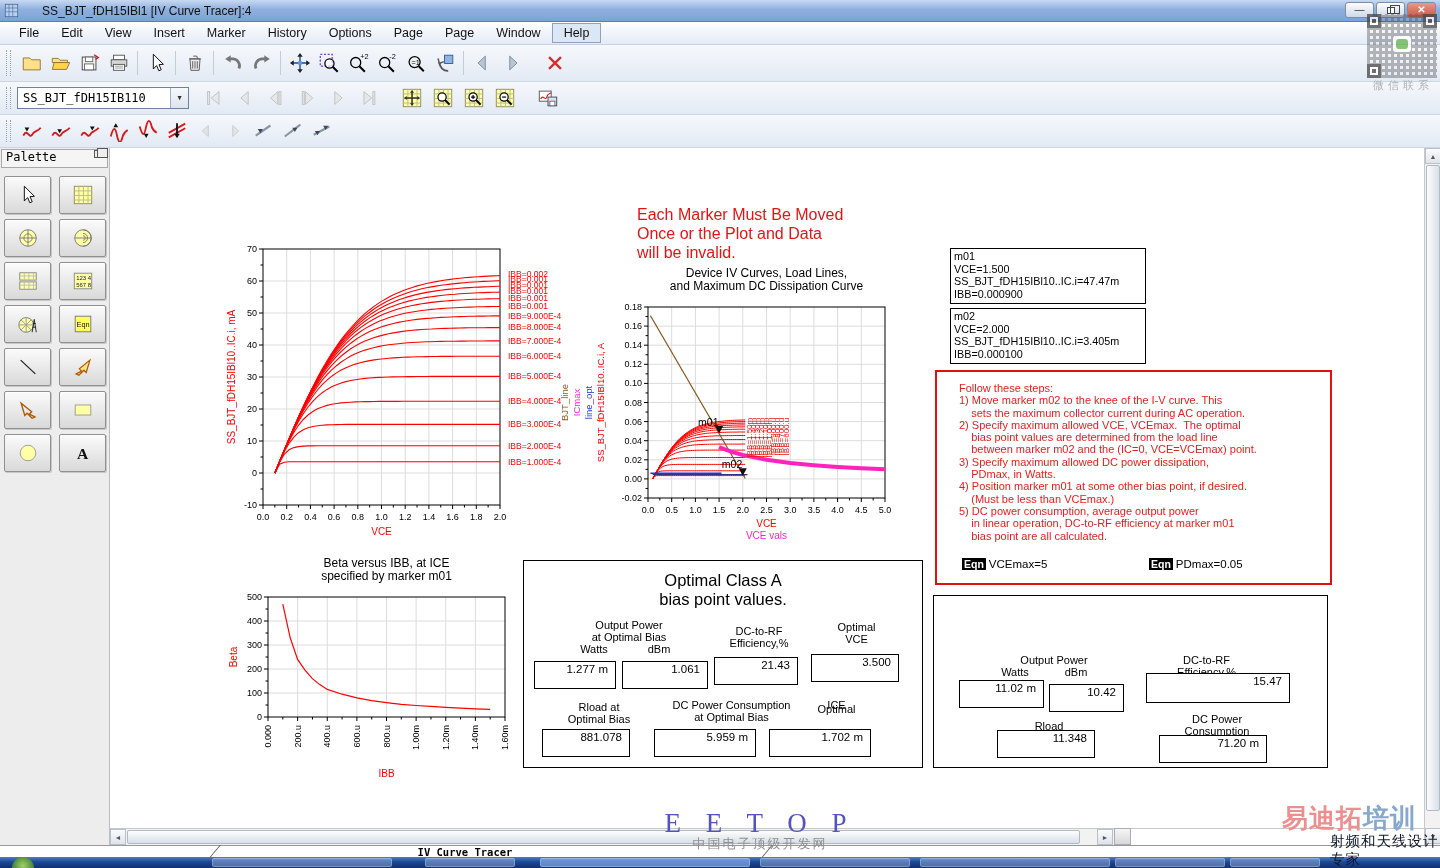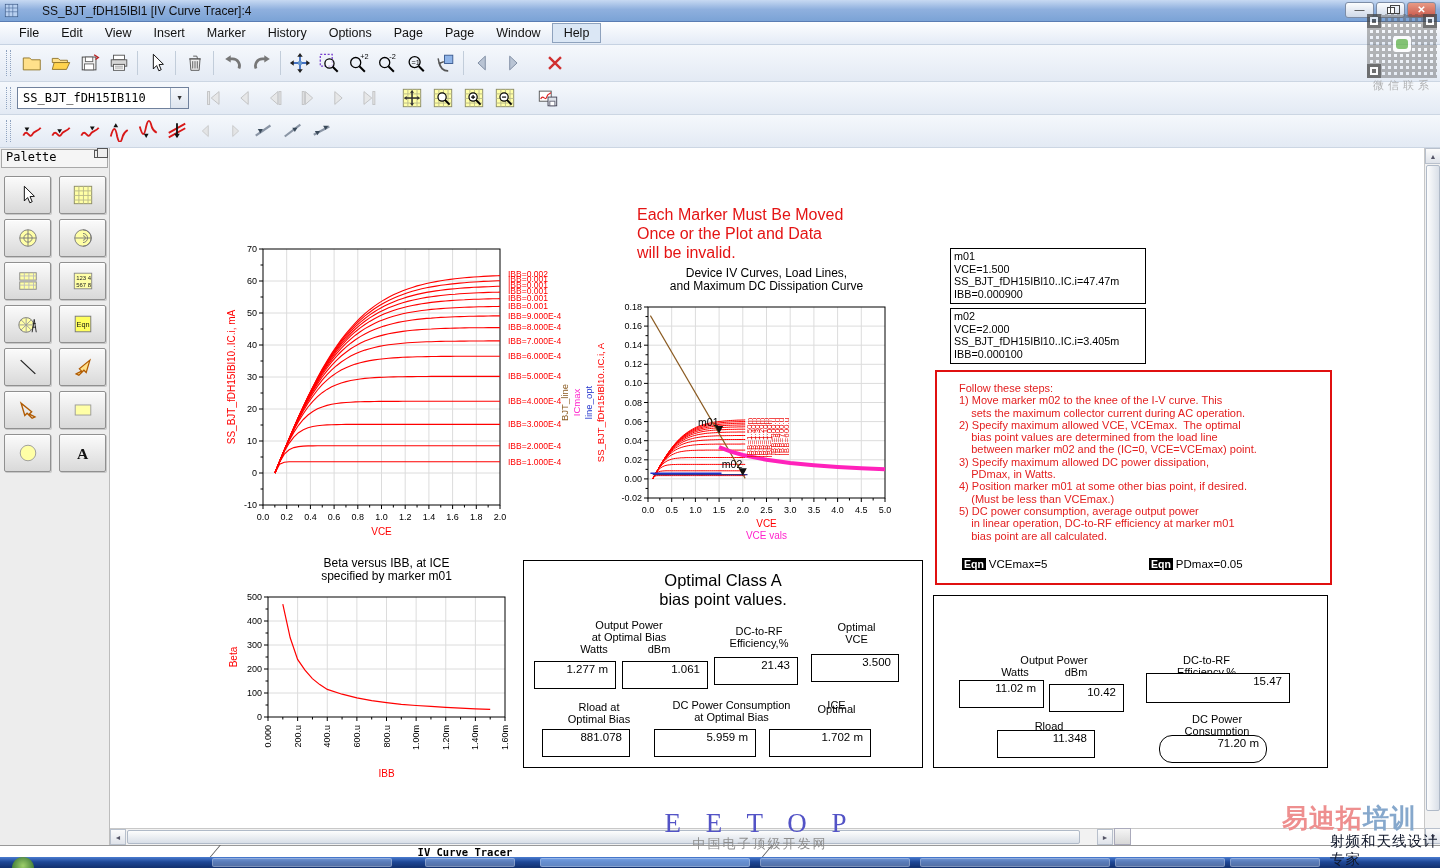--- a/index.html
+++ b/index.html
@@ -866,21 +866,21 @@
     <span class="bx-h" style="left:118px;top:70px;width:48px;">dBm</span>
     <span class="bx-h" style="left:215px;top:58px;width:115px;">DC-to-RF</span>
     <span class="bx-h" style="left:215px;top:70px;width:115px;">Efficiency,%</span>
     <span class="vbox" style="left:25px;top:84px;width:85px;height:28px;">11.02 m</span>
     <span class="vbox" style="left:115px;top:88px;width:75px;height:28px;">10.42</span>
     <span class="vbox" style="left:212px;top:77px;width:144px;height:30px;">15.47</span>
     <span class="bx-h" style="left:75px;top:124px;width:80px;">Rload</span>
     <span class="vbox" style="left:63px;top:134px;width:98px;height:28px;">11.348</span>
     <span class="bx-h" style="left:228px;top:117px;width:110px;">DC Power</span>
     <span class="bx-h" style="left:228px;top:129px;width:110px;">Consumption</span>
-    <span class="vbox" style="left:225px;top:139px;width:108px;height:28px;border-radius:13px;">71.20 m</span>
+    <span class="vbox" style="left:225px;top:139px;width:108px;height:28px;">71.20 m</span>
   </div>
 </div>
 
 <div class="abs vscroll">
   <span class="sbtn" style="top:0;">▲</span>
   <span class="vthumb"></span>
   <span class="sbtn" style="top:680px;">▼</span>
 </div>
 <div class="abs hscroll">
   <span class="hbtn" style="left:0;">◄</span>

